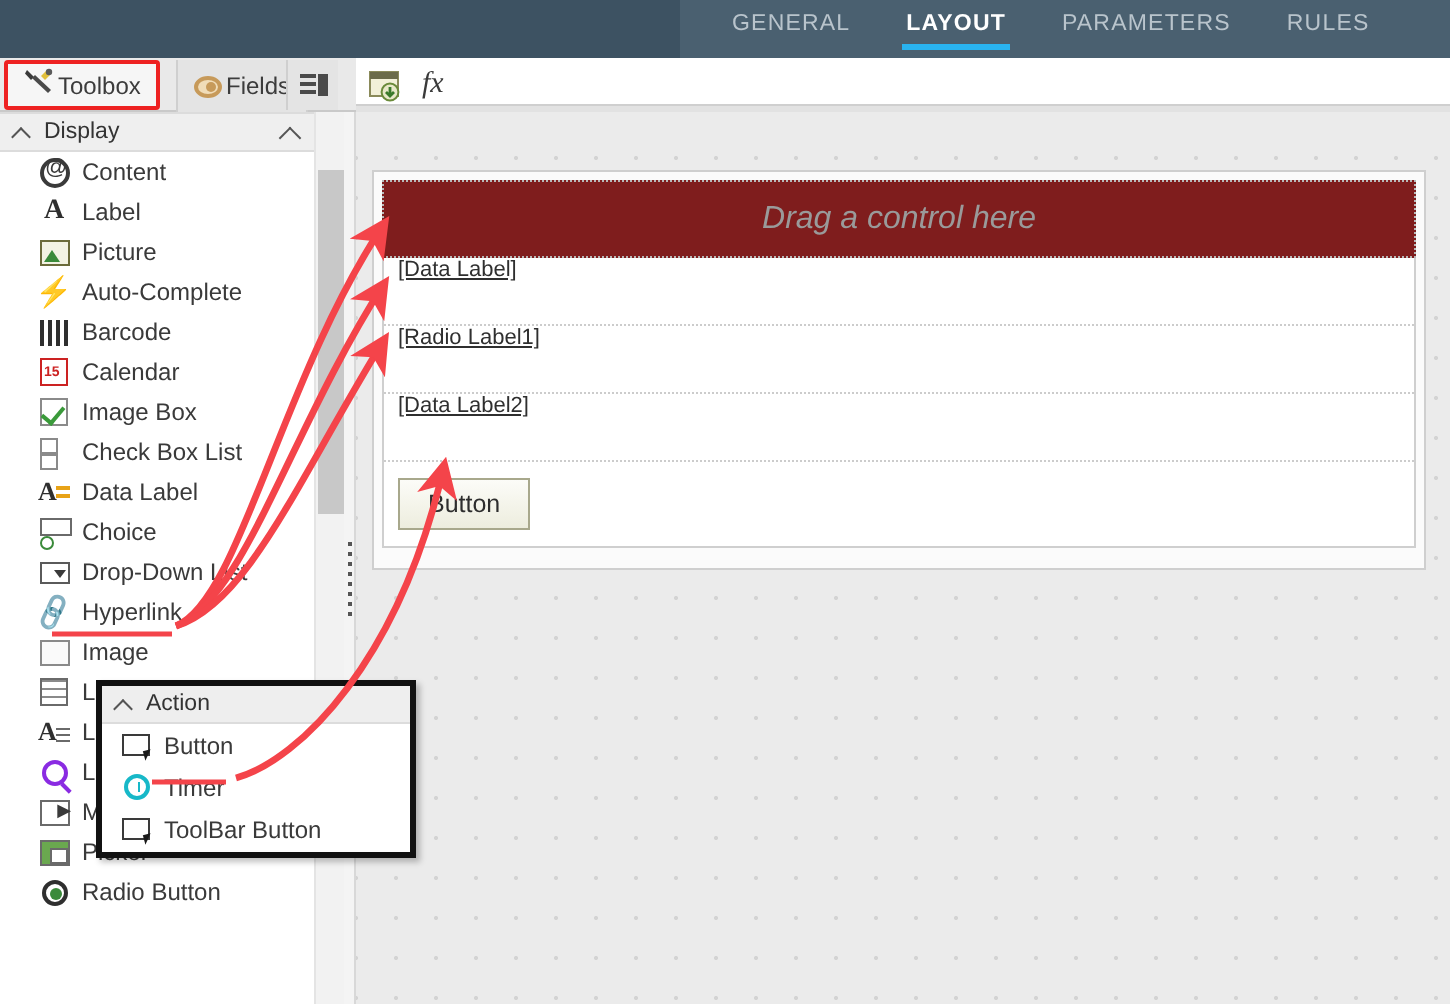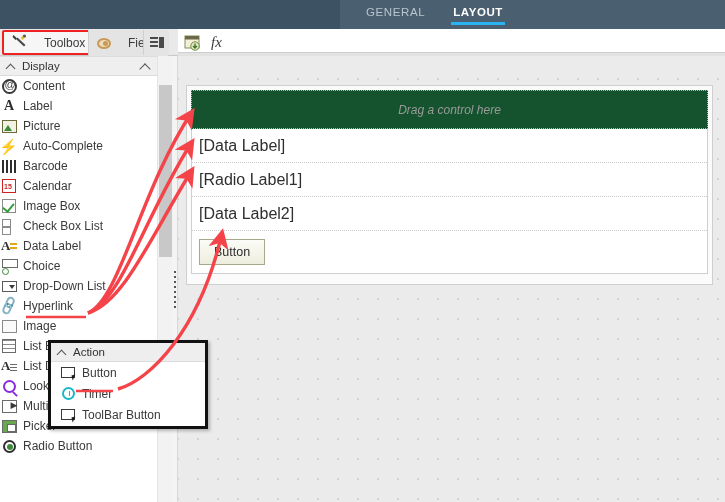--- a/index.html
+++ b/index.html
@@ -43,21 +43,21 @@
   }
 
   
   .tabstrip {
     position: absolute; left: 0; top: 29px; width: 178px; height: 27px;
     background: #e9e9e9;
     border-bottom: 1px solid #c9c9c9;
   }
   .tab {
     position: absolute; top: 1px; height: 26px;
-    display: flex; align-items: center; gap: 17px;
+    display: flex; align-items: center; gap: 2px;
     padding: 0 8px;
     font-size: 12px; color: #3c3c3c;
     cursor: pointer;
   }
   .tab-toolbox { left: 2px; background: #f6f6f6; border: 2px solid #ee2222; border-radius: 2px; height: 25px; top: 1px;}
   .tab-fields  { left: 88px; background: #e4e4e4; border-left: 1px solid #cfcfcf; border-right: 1px solid #cfcfcf; }
   .tab-more {
     position: absolute; left: 143px; top: 1px; width: 26px; height: 25px;
     background: #e4e4e4; border-left: 1px solid #cfcfcf;
     display: flex; align-items: center; justify-content: center;
@@ -87,21 +87,21 @@
   .chev { width: 11px; height: 11px; margin-right: 5px; position: relative; flex:0 0 auto;}
   .chev::before {
     content: ""; position: absolute; left: 1px; top: 4px;
     width: 6px; height: 6px;
     border-left: 1.6px solid #555; border-top: 1.6px solid #555;
     transform: rotate(45deg);
   }
   .item {
     height: 20px;
     display: flex; align-items: center;
-    padding-left: 0;
+    padding-left: 18px;
     font-size: 12px; color: #3a3a3a;
     cursor: pointer;
     white-space: nowrap;
   }
   .item .glyph {
     width: 18px; height: 16px; margin-right: 5px; flex: 0 0 auto;
     display: flex; align-items: center; justify-content: center;
   }
   .item .lbl { line-height: 1; }
 
@@ -169,36 +169,37 @@
   }
   .form {
     position: absolute; left: 8px; top: 25px; width: 527px; height: 200px;
     background: #fbfbfb;
     border: 1px solid #cfcfcf;
     padding: 4px;
   }
   .dropzone {
     height: 39px;
     border: 1px dotted #b9b9b9;
-    background: #14532d;
+    background: #7f1d1d;
     display: flex; align-items: center; justify-content: center;
-    font-size: 12px; font-style: italic; color: #9a9a9a;
+    font-size: 16px; font-style: italic; color: #9a9a9a;
   }
   .rowband {
     border: 1px solid #cfcfcf;
     border-top: none;
     background: #ffffff;
   }
   .datarow {
     height: 34px;
-    display: flex; align-items: center;
+    display: flex; align-items: flex-start;
     padding-left: 7px;
     border-bottom: 1px dotted #cccccc;
-    font-size: 16px; color: #2f2f2f;
-    cursor: pointer;
+    font-size: 11px; color: #2f2f2f;
+    cursor: pointer;
+    text-decoration: underline;
   }
   .btnrow {
     height: 42px;
     display: flex; align-items: center;
     padding-left: 7px;
   }
   .form-button {
     background: linear-gradient(to bottom, #fcfcf8 0%, #ededde 100%);
     border: 1px solid #a8a88c;
     padding: 5px 14px;
@@ -271,20 +272,22 @@
 </head>
 <body>
 
 <div id="app">
 
   <div class="topbar">
     <div class="topbar-left"></div>
     <div class="topnav">
       <div class="topnav-item">GENERAL</div>
       <div class="topnav-item active">LAYOUT</div>
+      <div class="topnav-item">PARAMETERS</div>
+      <div class="topnav-item">RULES</div>
     </div>
   </div>
 
   <div class="tabstrip">
     <div class="tab tab-toolbox">
       <span class="ico">
         <svg width="15" height="14" viewBox="0 0 15 14">
           <path d="M1.5 1 L5 4.5 L3.5 6 L0.5 2.8 Z" fill="#3a3a3a"></path>
           <path d="M4 5 L12 12.5 L13.5 11 L5.5 3.5 Z" fill="#4a4a4a"></path>
           <path d="M11 1.5 L8.5 4 L10.5 6 L13 3.5 Z" fill="#e2c03a"></path>

